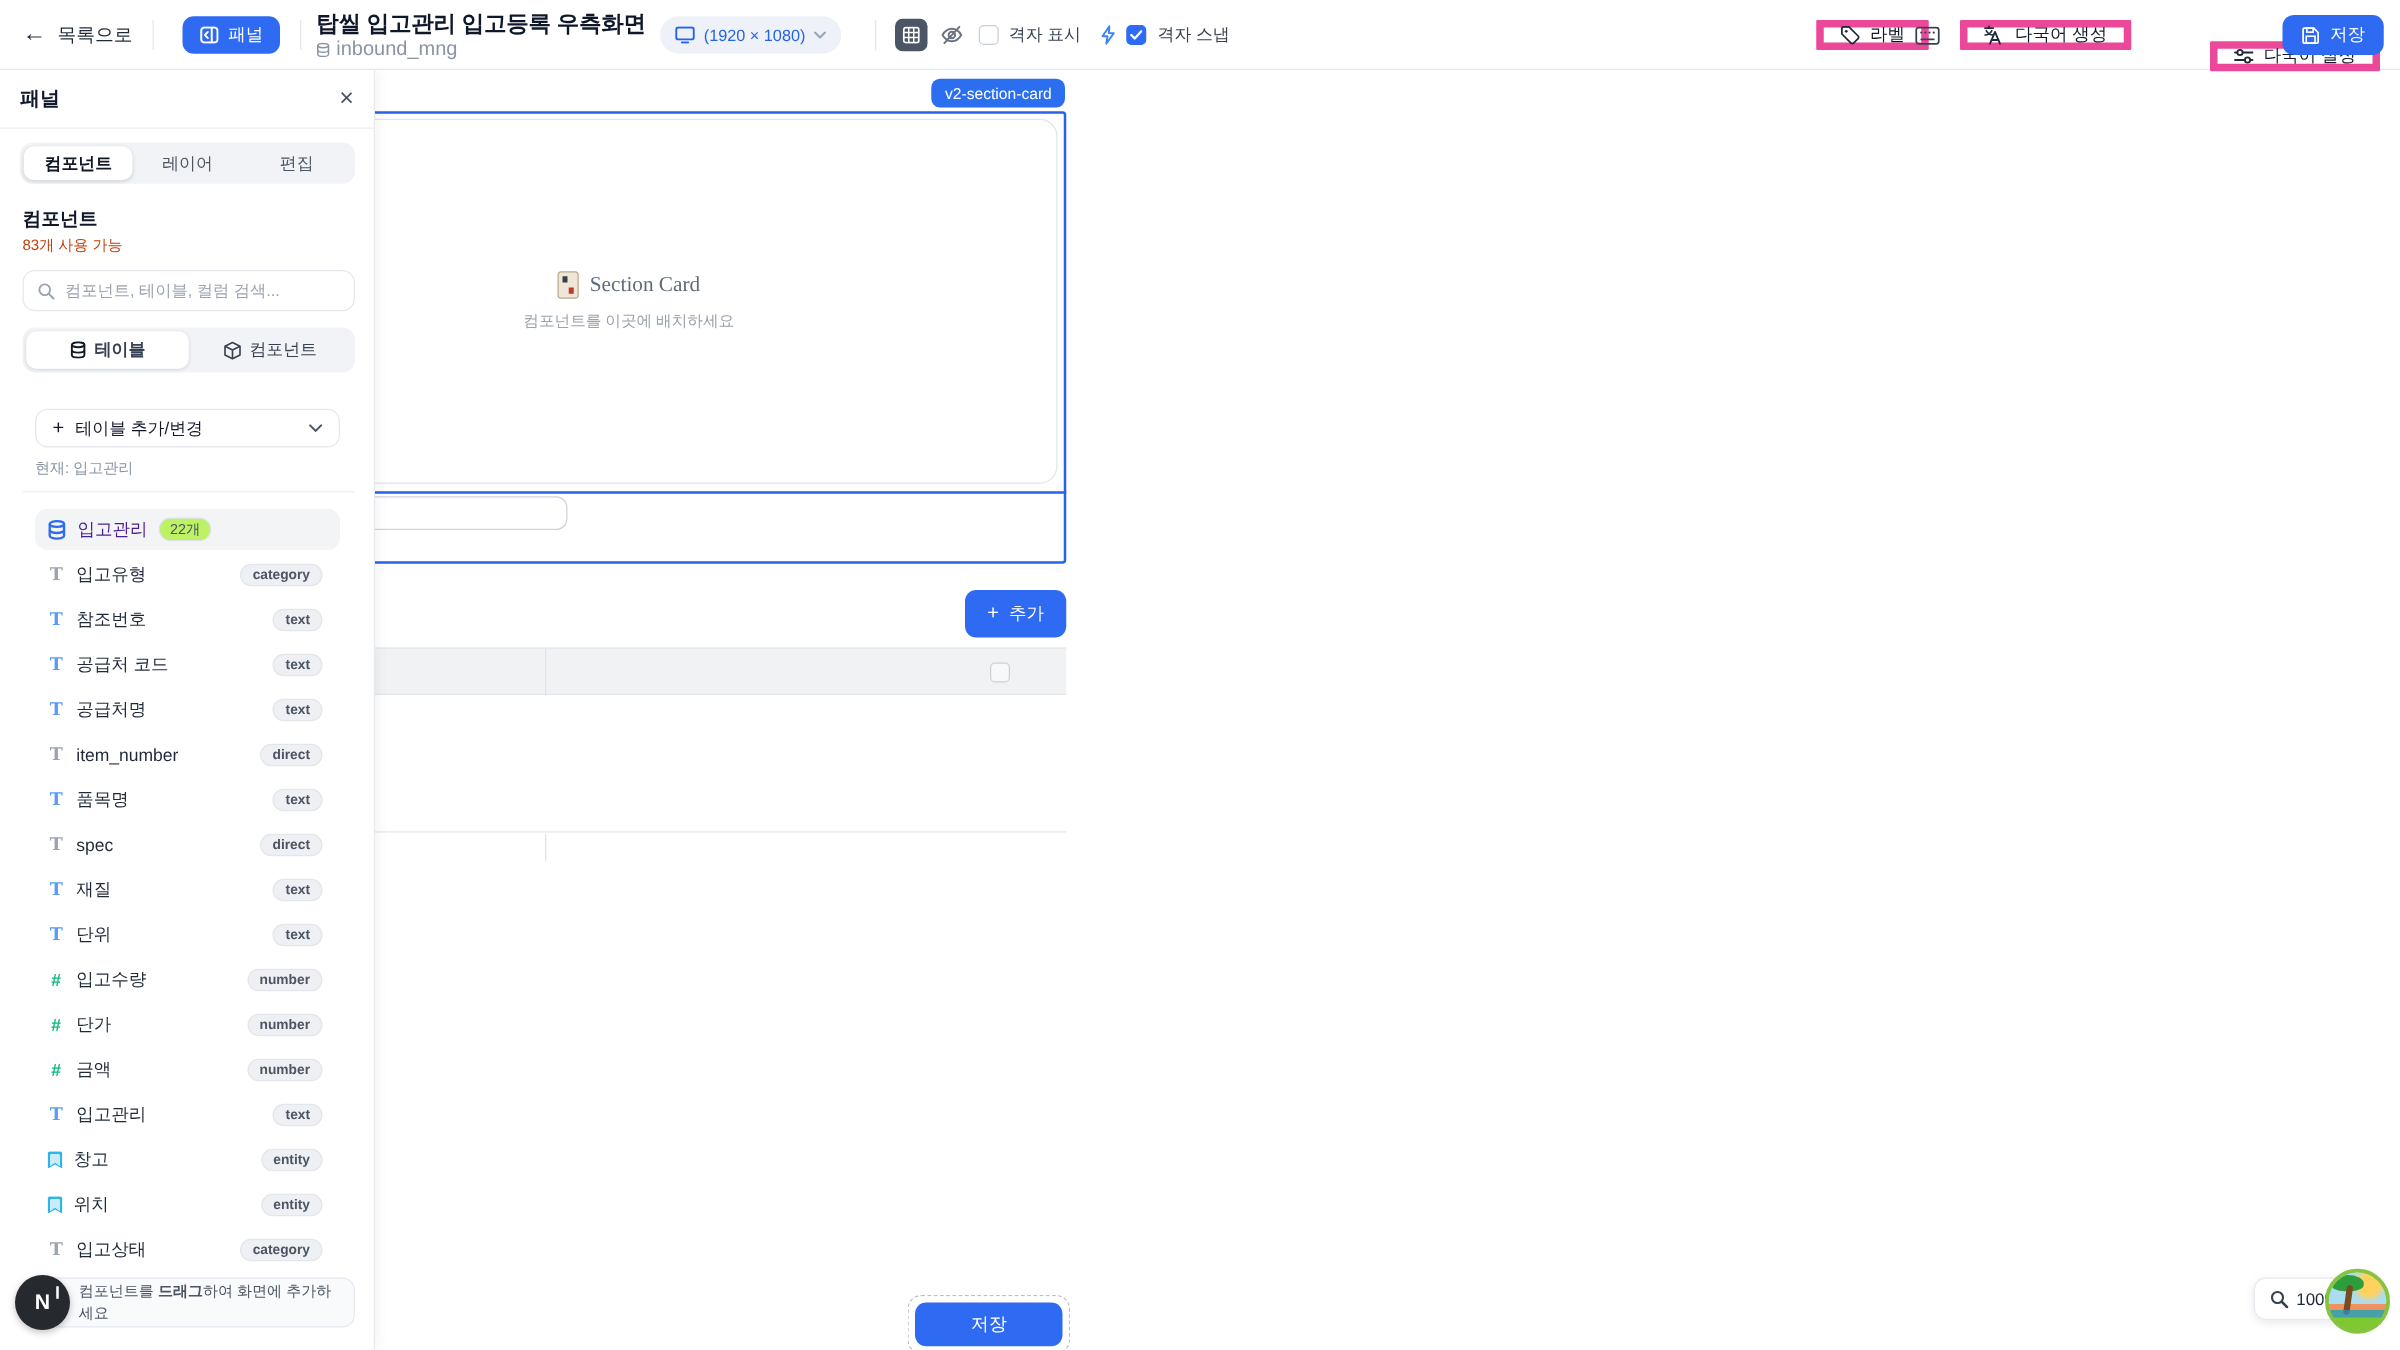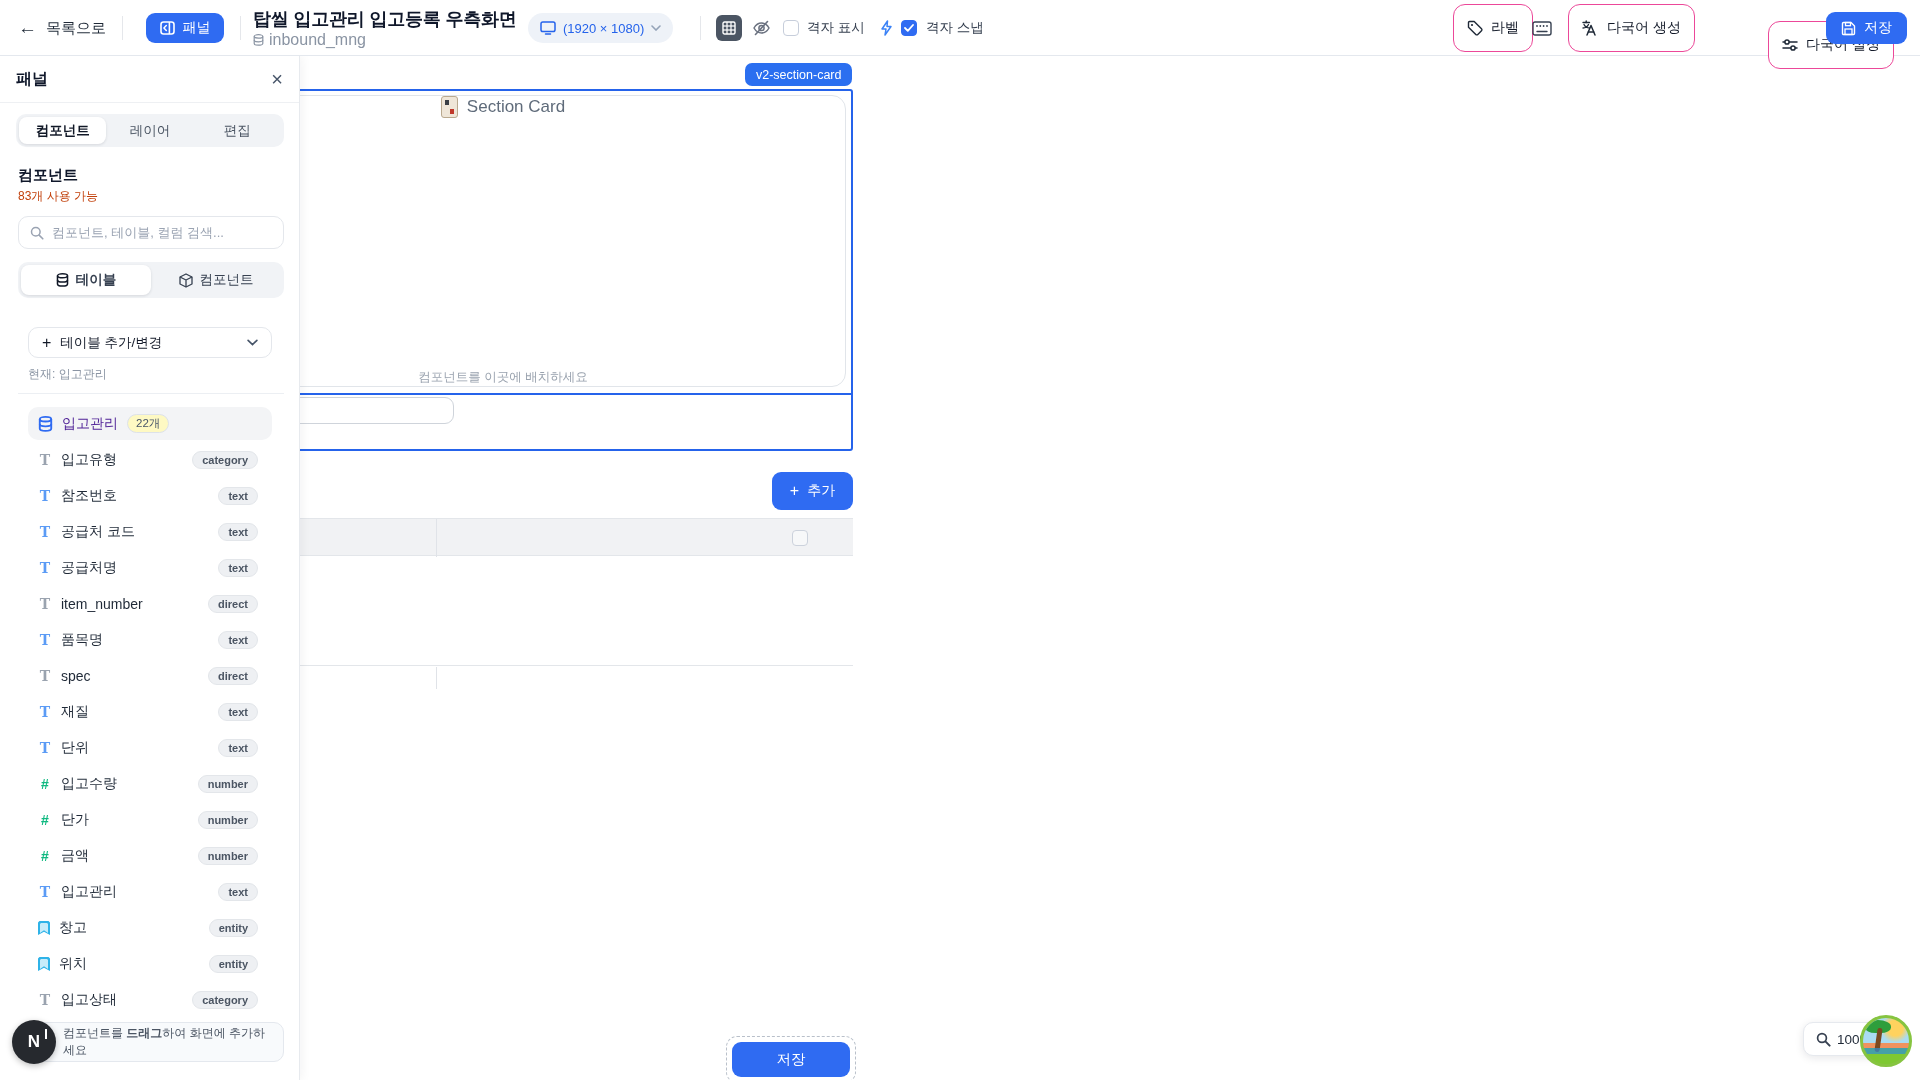--- a/index.html
+++ b/index.html
@@ -20,21 +20,21 @@
   .page-title { font-size:18px; font-weight:700; color:#0f172a; letter-spacing:-0.2px; }
   .page-subtitle { font-size:16px; color:#8a94a3; display:flex; align-items:center; gap:5px; }
   .res-chip { position:absolute; left:528px; top:13px; height:30px; padding:0 12px; background:#eef2f8;
               border-radius:999px; display:flex; align-items:center; gap:7px; cursor:pointer; }
   .res-chip span { font-size:13px; color:#2563eb; font-weight:500; }
   .grid-btn { position:absolute; left:716px; top:15px; width:26px; height:26px; background:#4b5563;
               border-radius:6px; display:flex; align-items:center; justify-content:center; cursor:pointer; }
   .chk { width:16px; height:16px; border-radius:4px; border:1.5px solid #c7cedb; background:#fff; cursor:pointer; }
   .chk.on { background:#2f6bf2; border-color:#2f6bf2; display:flex; align-items:center; justify-content:center; }
   .tb-label { font-size:13.5px; color:#374151; }
-  .btn-ghost { height:48px; background:#fff; border:1px solid #ec4899; border-radius:12px; color:#111827;
+  .btn-ghost { height:24px; background:#fff; border:6px solid #ec4899; border-radius:1px; color:#111827;
                font-size:14px; display:flex; align-items:center; gap:8px; padding:0 13px; cursor:pointer; }
 
   
   #panel { position:absolute; left:0; top:56px; width:300px; height:1024px; background:#fff; z-index:20;
            border-right:1px solid #e7eaee; box-shadow:2px 0 10px rgba(15,23,42,.05); }
   .panel-head { position:absolute; left:0; top:0; width:100%; height:47px; border-bottom:1px solid #eef0f3;
                 display:flex; align-items:center; justify-content:space-between; padding:0 16px; }
   .panel-title { font-size:16px; font-weight:700; color:#0f172a; }
   .x-btn { font-size:20px; color:#475569; cursor:pointer; line-height:1; }
   .tabs { position:absolute; left:16px; top:58px; width:268px; height:33px; background:#f1f3f6;
@@ -55,21 +55,21 @@
   .src-chip.active { background:#fff; font-weight:600; box-shadow:0 1px 3px rgba(15,23,42,.12); }
   .add-table { position:absolute; left:28px; top:271px; width:244px; height:31px; border:1px solid #e4e7ec;
                background:#fff; border-radius:10px; display:flex; align-items:center; gap:9px; padding:0 13px;
                font-size:13.5px; color:#111827; cursor:pointer; }
   .add-table .chev { margin-left:auto; }
   .current-table { position:absolute; left:28px; top:310px; font-size:12px; color:#8a94a3; }
   .panel-div { position:absolute; left:18px; top:337px; width:266px; height:1px; background:#eceff3; }
   .tbl-item { position:absolute; left:28px; top:351px; width:244px; height:33px; background:#f3f4f6;
               border-radius:10px; display:flex; align-items:center; gap:9px; padding:0 10px; cursor:pointer; }
   .tbl-item .name { font-size:14px; font-weight:400; color:#4c1d95; }
-  .count-badge { font-size:11.5px; color:#475569; background:#fef9c3; border:1px solid #dde2e9;
+  .count-badge { font-size:11.5px; color:#475569; background:#bef264; border:1px solid #dde2e9;
                  border-radius:999px; padding:1px 8px; }
   #fields { position:absolute; left:28px; top:386px; width:244px; }
   .frow { height:36px; display:flex; align-items:center; gap:9px; padding:0 14px 0 10px; cursor:pointer; border-radius:8px; }
   .fi { width:14px; text-align:center; font-weight:700; flex:none; }
   .fi.glyph-serif { font-family:"DejaVu Serif", serif; font-size:14px; }
   .fi.glyph-sans { font-size:14px; }
   .fi-entity { width:12px; height:14px; flex:none; position:relative;
                background:#2fb3e8; clip-path:polygon(12% 0,88% 0,100% 10%,100% 100%,50% 76%,0 100%,0 10%); }
   .fi-entity i { position:absolute; left:2px; top:2px; right:2px; bottom:2px; background:#c8ecfa;
                  clip-path:polygon(12% 0,88% 0,100% 10%,100% 100%,50% 72%,0 100%,0 10%); }
@@ -86,21 +86,21 @@
 
   
   #canvas { position:absolute; left:0; top:56px; width:1920px; height:1024px; background:#fff; z-index:1; }
   .sel-tag { position:absolute; left:745px; top:7px; height:23px; padding:0 11px; background:#2b6ff0;
              color:#fff; font-size:12.5px; border-radius:7px; display:flex; align-items:center; z-index:4; }
   .sel-rect { position:absolute; left:152px; top:33px; width:701px; height:362px; border:2px solid #2563eb;
               border-radius:3px; }
   .sel-mid-line { position:absolute; left:152px; top:337px; width:701px; height:2px; background:#2563eb; }
   .section-card { position:absolute; left:160px; top:39px; width:686px; height:292px; background:#fff;
                   border:1.5px solid #e1e5ea; border-radius:14px; display:flex; flex-direction:column;
-                  align-items:center; justify-content:space-between; gap:10px; }
+                  align-items:center; justify-content:center; gap:10px;font-family:Liberation Serif, serif; }
   .card-title-line { display:flex; align-items:center; gap:9px; color:#5f6b7a; font-size:17px; }
   .card-emoji { width:17px; height:22px; background:#efe6d8; border:1px solid #b9a98f; border-radius:3px;
                 position:relative; }
   .card-emoji i { position:absolute; left:3px; top:3px; width:4px; height:5px; background:#3a3f45; }
   .card-emoji b { position:absolute; right:3px; bottom:3px; width:4px; height:5px; background:#c0392b; }
   .card-hint { font-size:12.5px; color:#99a2ae; }
   .stub-input { position:absolute; left:158px; top:341px; width:296px; height:27px; background:#fff;
                 border:1.5px solid #cfd4db; border-radius:9px; }
   .add-btn { position:absolute; left:772px; top:416px; width:81px; height:38px; font-size:14px; }
   .add-btn .plus { font-size:16px; font-weight:400; }

